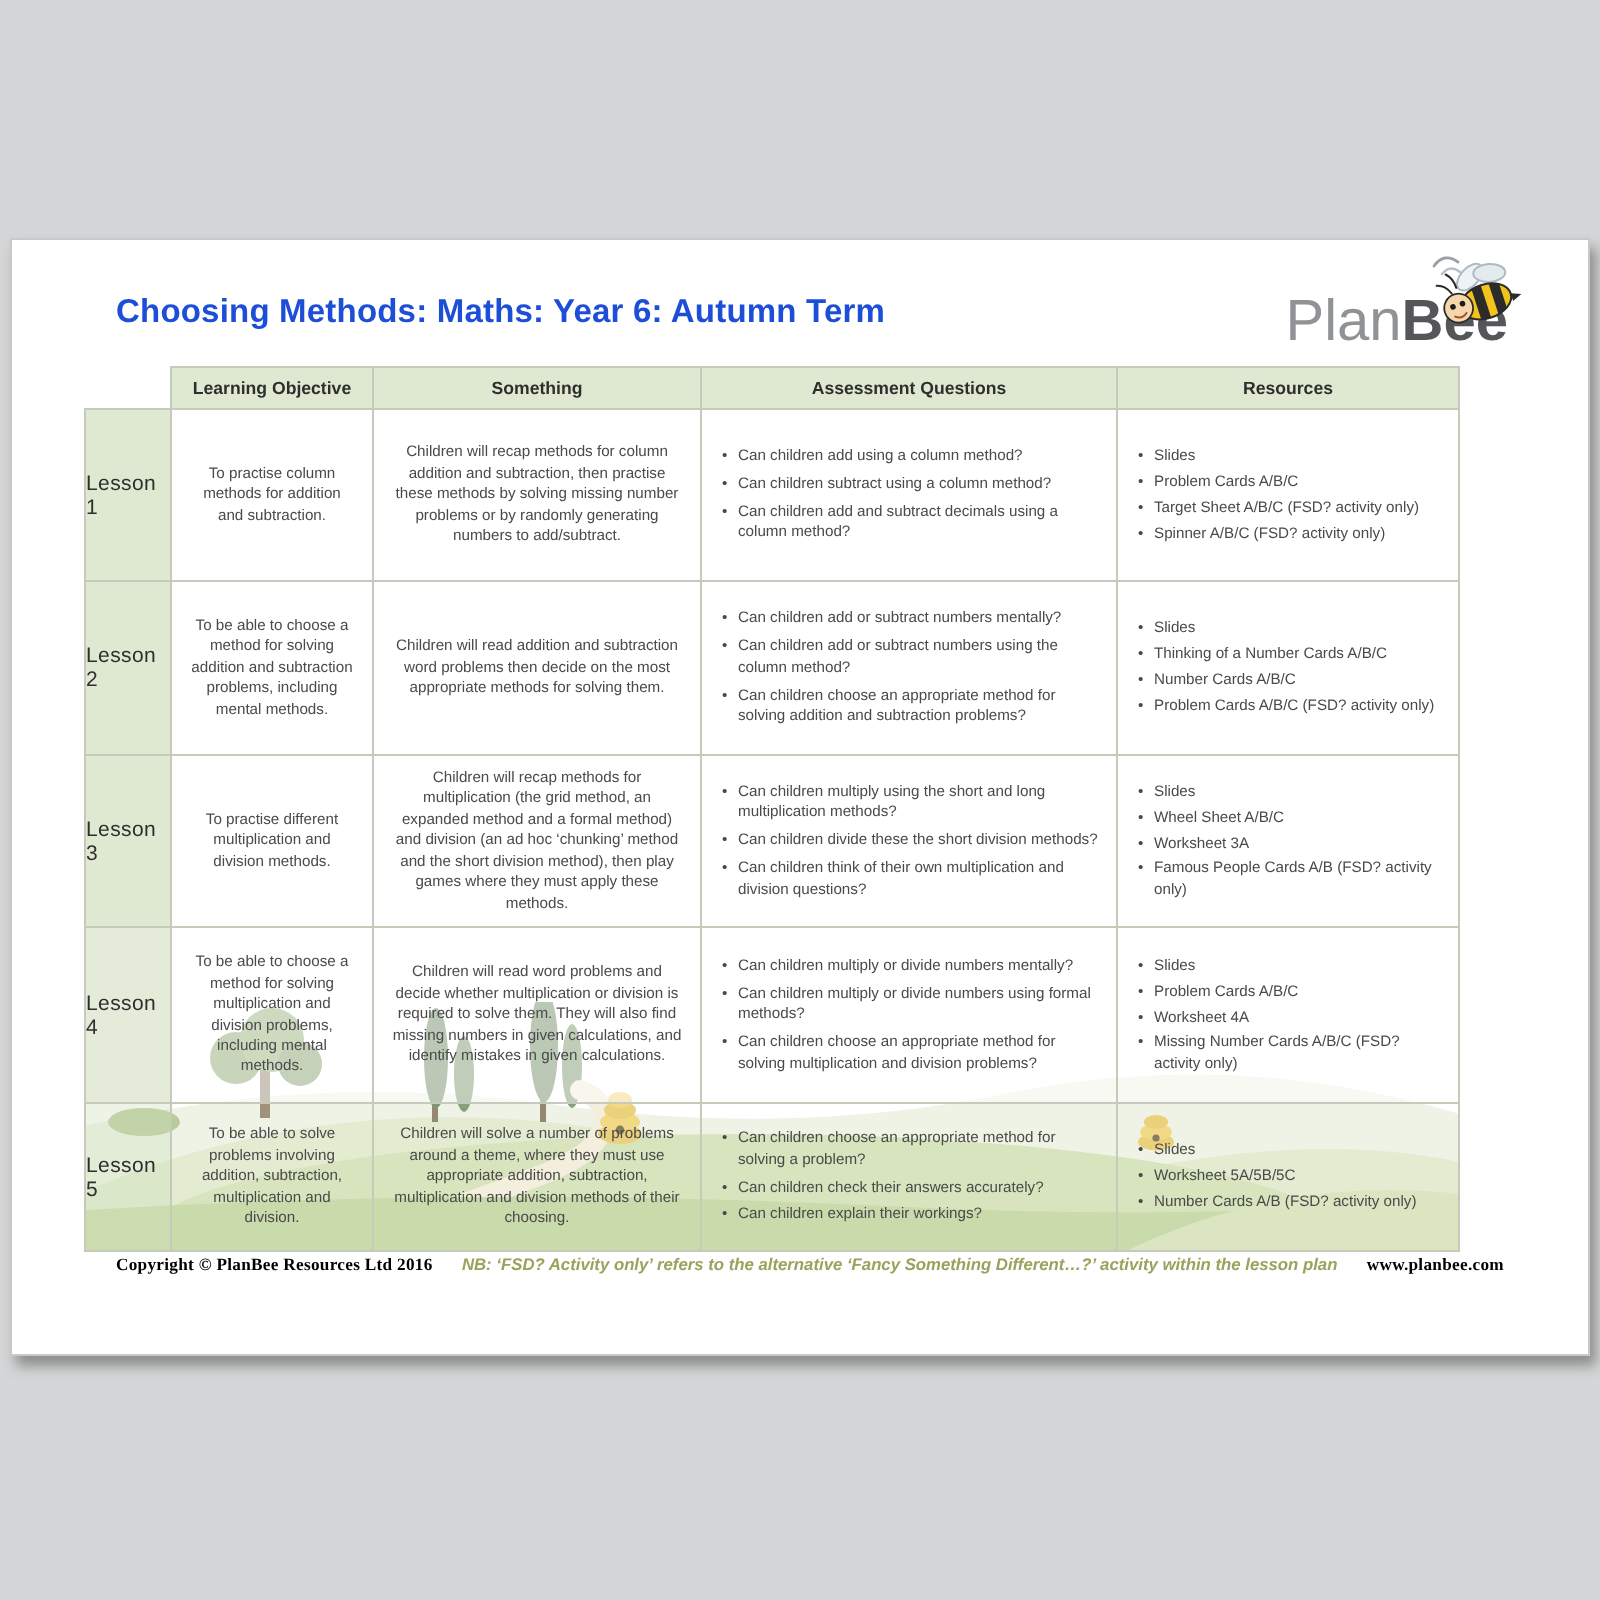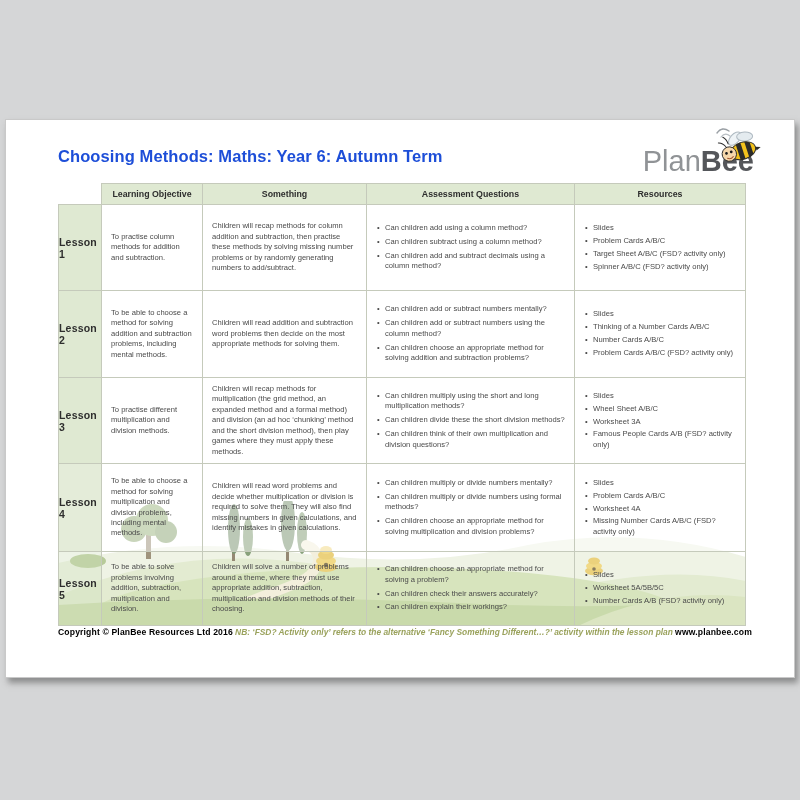--- a/index.html
+++ b/index.html
@@ -33,21 +33,21 @@
     line-height: 1;
     white-space: nowrap;
   }
   .logo .plan { color: #909396; font-weight: 400; }
   .logo .bee  { color: #54565a; font-weight: 700; }
   .logo-bee-svg { position: absolute; top: -22px; right: -10px; }
 
   
   .grid {
     position: absolute;
-    left: 52px; top: 63px;
+    left: 36px; top: 63px;
     width: 688px; height: 443px;
     display: grid;
     grid-template-columns: 44px 101px 164px 208px 171px;
     grid-template-rows: 22px 86px 87px 86px 88px 74px;
   }
   .landscape {
     position: absolute;
     left: 0; bottom: 0;
     width: 100%; height: 125px;
     z-index: 0;
@@ -63,52 +63,52 @@
   .top-row   { border-top: 1px solid #c5cabb; }
   .first-col { border-left: 1px solid #c5cabb; }
   .corner    { background: #ffffff; border-top: none; border-left: none; }
   .green { background: #dfe9d2; }
   .hcell {
     display: flex; align-items: center; justify-content: center;
     font-size: 8.8px; font-weight: 700; color: #2e2e2e;
   }
   .lesson-cell {
     display: flex; align-items: center; justify-content: center;
-    font-size: 10.5px; font-weight: 700; color: #2e2e2e;
+    font-size: 10.5px; font-weight: 400; color: #2e2e2e;
     letter-spacing: .2px;
   }
   .body { font-size: 7.6px; line-height: 1.38; }
   .body.solid { background: #ffffff; }
   .body.dim   { background: rgba(255,255,255,.62); }
   .body.clear { background: rgba(255,255,255,.28); }
   .green.dim   { background: rgba(223,233,210,.85); }
   .green.clear { background: rgba(223,233,210,.55); }
   .obj-cell, .ov-cell {
     display: flex; align-items: center; justify-content: center;
-    padding: 19px 9px;
+    text-align: center; padding: 19px 9px;
   }
   .q-cell, .res-cell {
     display: flex; flex-direction: column; justify-content: center;
     padding: 5px 8px 5px 10px; text-align: left;
   }
   ul.bullets { list-style: none; }
   li.bullet-item { position: relative; padding-left: 8px; }
   li.bullet-item::before { content: "\2022"; position: absolute; left: 0; top: 0; }
   .q-list  li.bullet-item { margin: 3.5px 0; }
   .res-list li.bullet-item { margin: 2.5px 0; }
 
   
   .footer {
     position: absolute;
     left: 52px; right: 42px; top: 507px;
     display: flex; justify-content: space-between; align-items: baseline;
   }
   .footer .copyright, .footer .website {
     font-size: 8.6px; font-weight: 700; color: #000;
-    letter-spacing: .15px; white-space: nowrap;
+    letter-spacing: .15px; white-space: nowrap; font-family: Liberation Serif, serif;
   }
   .footer .note {
     font-size: 8.4px; font-style: italic; font-weight: 600;
     color: #9aa25c; text-align: center; padding: 0 0; white-space: nowrap;
   }
 </style>
 </head>
 <body>
 
 <div class="page">

